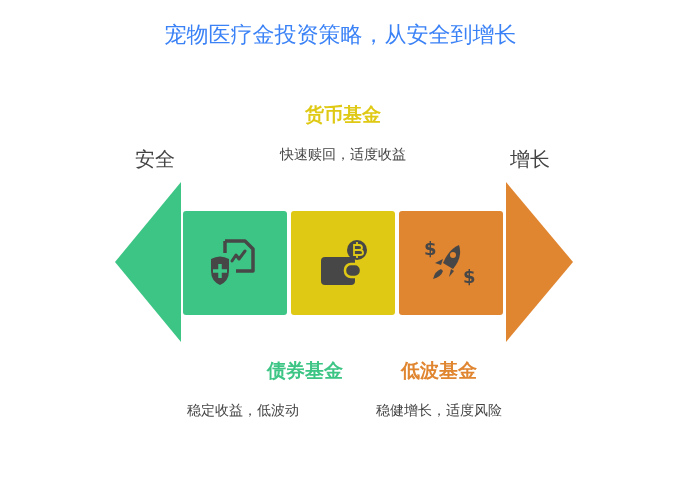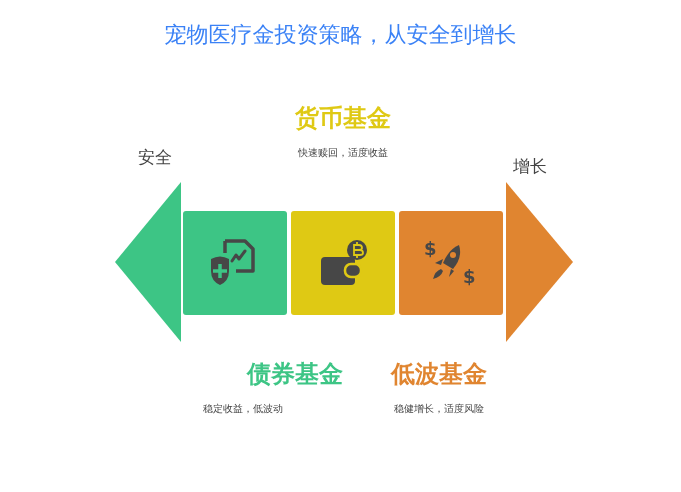--- a/index.html
+++ b/index.html
@@ -1,38 +1,38 @@
 <!DOCTYPE html>
 <html><head>
 <meta charset="utf-8">
 <style>
   html, body { margin:0; padding:0; background:#ffffff; }
   body { width:681px; height:492px; position:relative; overflow:hidden;
          font-family: "DejaVu Sans", "Liberation Sans", sans-serif; }
   .abs { position:absolute; }
   .title { left:0; width:681px; top:20px; text-align:center; font-size:22px; color:#3b82f6; }
-  .side-label { font-size:17px; color:#444444; text-align:center; }
-  .heading { font-size:24px; font-weight:bold; text-align:center; }
-  .desc { font-size:10px; color:#444444; text-align:center; }
+  .side-label { font-size:20px; color:#444444; text-align:center; }
+  .heading { font-size:19px; font-weight:bold; text-align:center; }
+  .desc { font-size:14px; color:#444444; text-align:center; }
   .box { width:104px; height:104px; top:211px; border-radius:3px;
          display:flex; align-items:center; justify-content:center; }
   svg.shape { position:absolute; left:0; top:0; }
 </style>
 </head>
 <body>
 
 <div class="abs title">宠物医疗金投资策略，从安全到增长</div>
 
 <svg class="shape" width="681" height="492">
   <polygon points="181,182 181,342 115,262" fill="#3dc585"></polygon>
   <polygon points="506,182 506,342 573,262" fill="#e08530"></polygon>
 </svg>
 
 <div class="abs side-label" style="left:130px; top:146px; width:50px;">安全</div>
-<div class="abs side-label" style="left:505px; top:146px; width:50px;margin-top:9px;">增长</div>
+<div class="abs side-label" style="left:505px; top:146px; width:50px;">增长</div>
 
 <div class="abs box" style="left:183px; background:#3dc585;">
   <svg width="60" height="60" viewBox="0 0 60 60">
     <path d="M20 8 H40 L48 16 V38 H31" fill="none" stroke="#474747" stroke-width="3.5" stroke-linejoin="round"></path>
     <path d="M20 8 V20" fill="none" stroke="#474747" stroke-width="3.5"></path>
     <path d="M27 28 L31 22 L34 26 L40 18" fill="none" stroke="#474747" stroke-width="3" stroke-linejoin="round" stroke-linecap="round"></path>
     <path d="M6 26 Q15 21 24 26 V38 Q24 48 15 52 Q6 48 6 38 Z" fill="#474747"></path>
     <path d="M15 31 V45 M8 38 H22" stroke="#3dc585" stroke-width="3.5"></path>
   </svg>
 </div>

